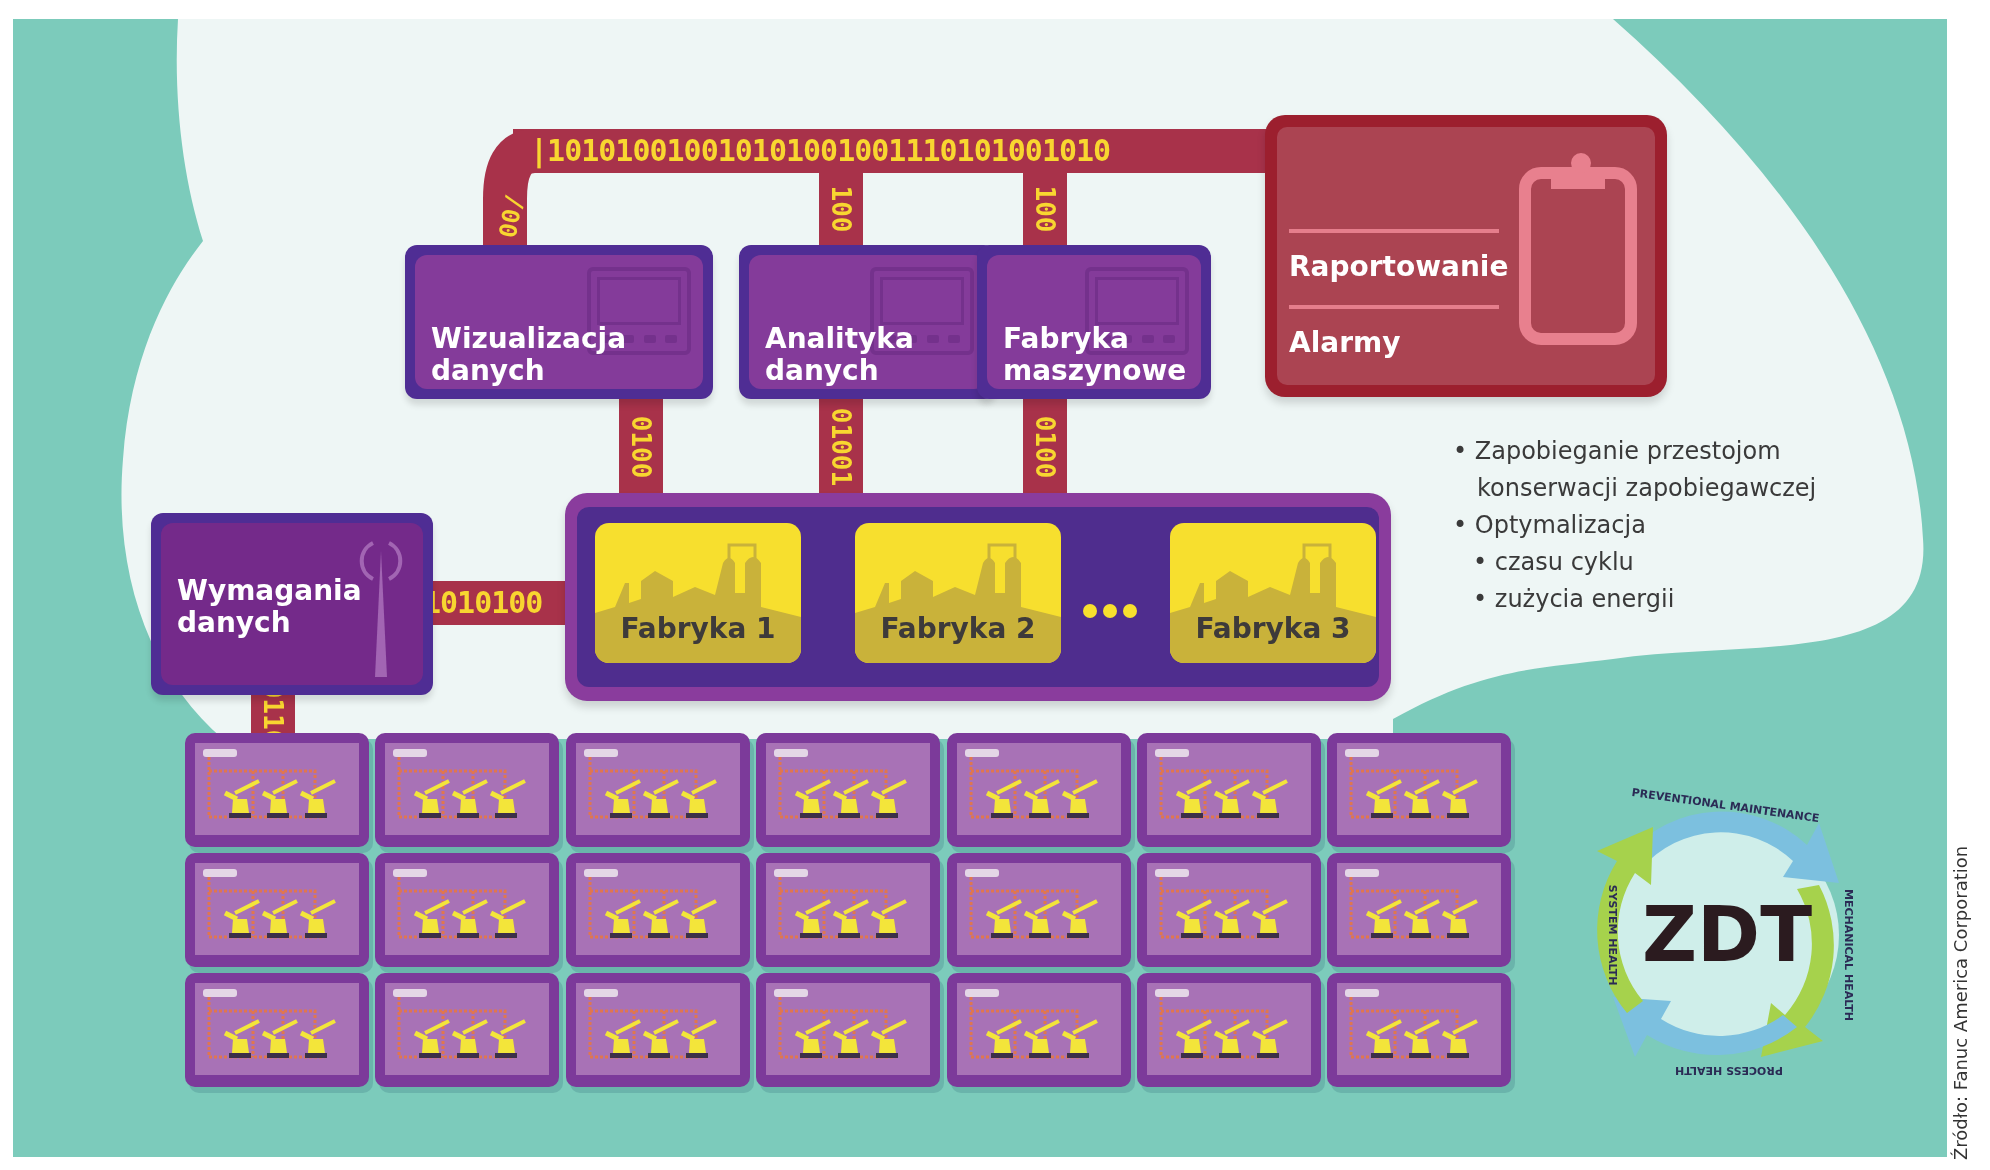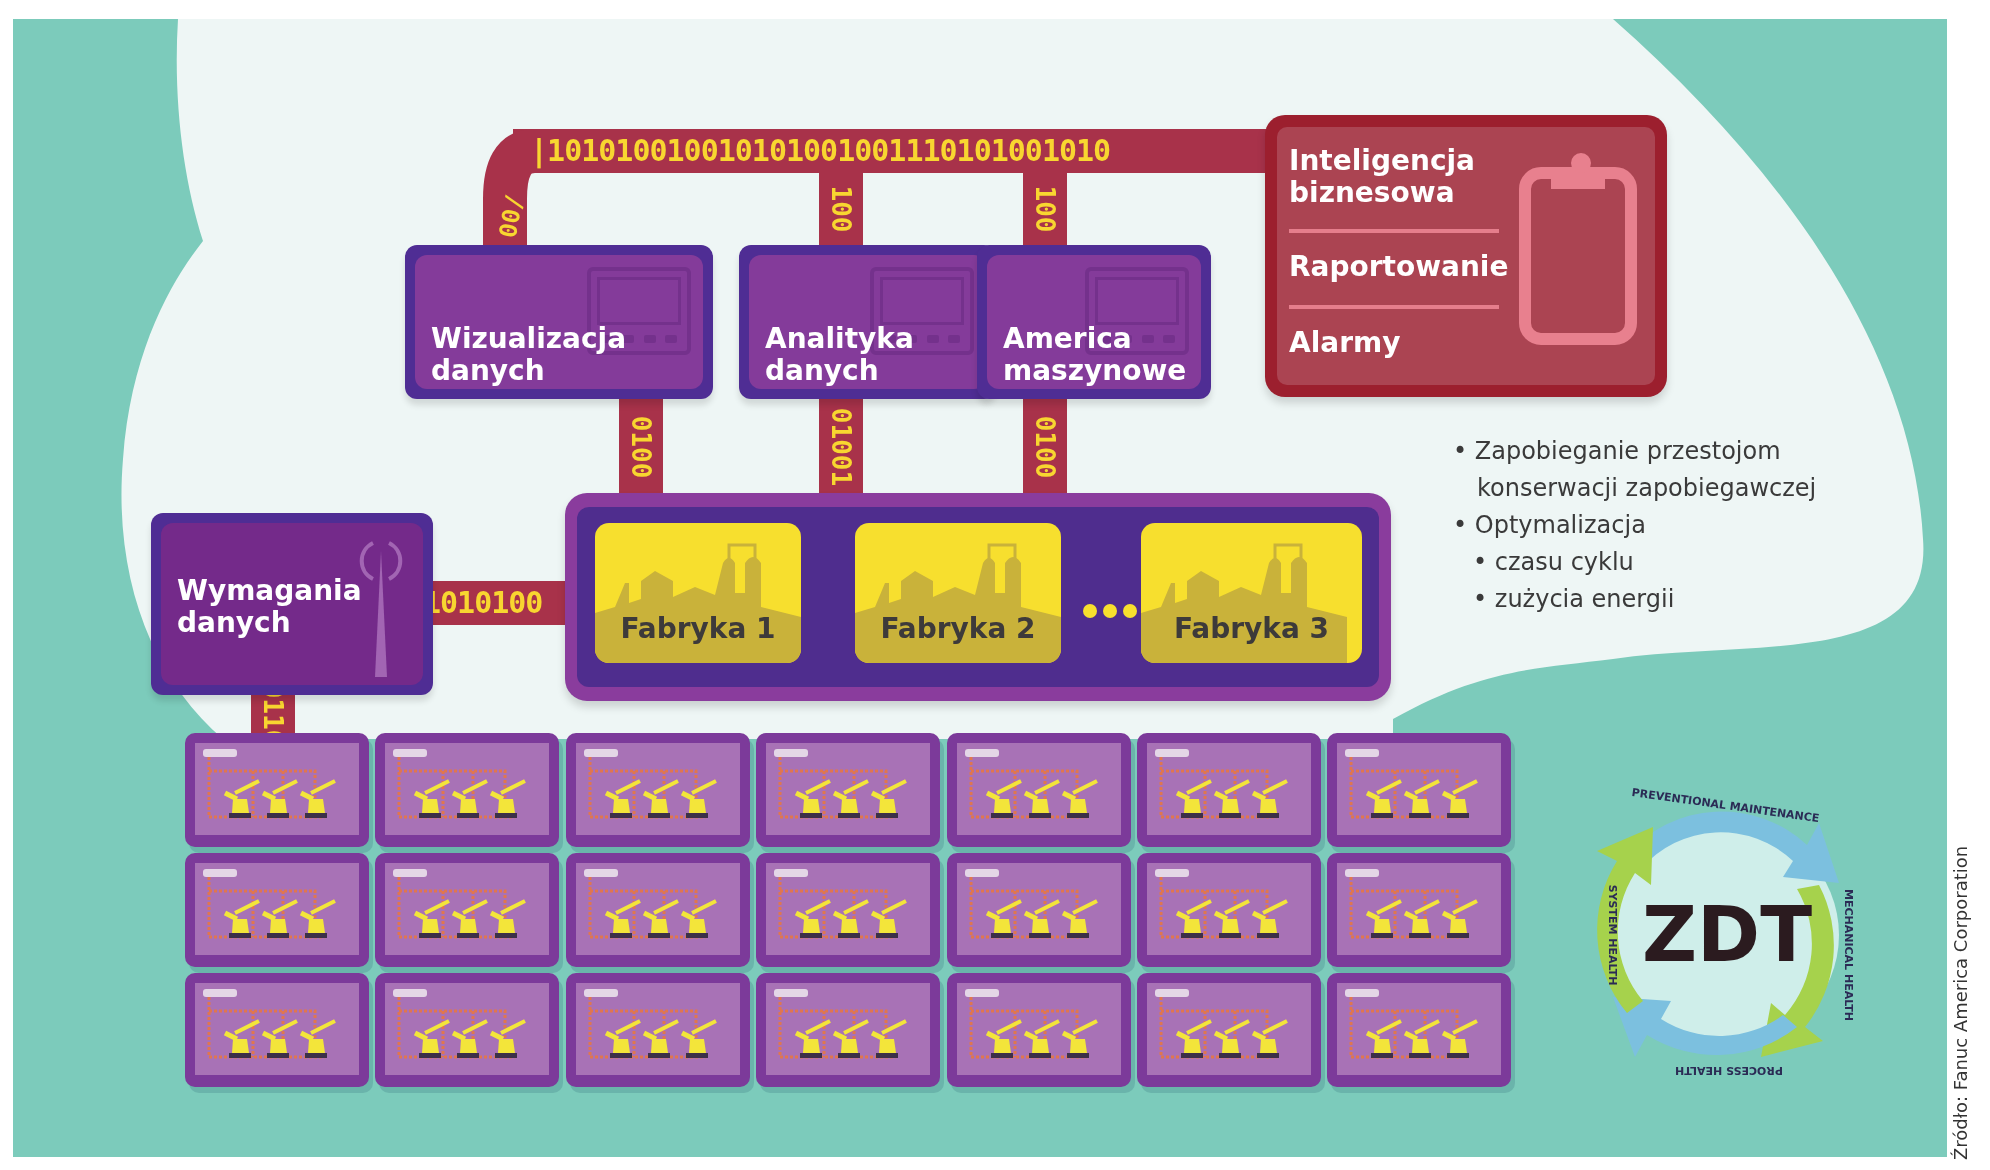--- a/index.html
+++ b/index.html
@@ -159,31 +159,27 @@
     <div class="monitor">
         <div class="screen"></div>
         <div class="btns">
           <span></span>
           <span></span>
           <span></span>
           <span></span>
         </div>
       </div>
     <div class="label" style="top:78px;">
-      <div>America</div>
+      <div>Fabryka</div>
         <div>maszynowe</div>
     </div>
   </div>
 
   <div id="bi">
     <div class="inner"></div>
-    <div class="t" style="top:30px;">
-      <div>Inteligencja</div>
-        <div>biznesowa</div>
-    </div>
     <div class="rule" style="top:114px;"></div>
     <div class="t" style="top:136px;">Raportowanie</div>
     <div class="rule" style="top:190px;"></div>
     <div class="t" style="top:212px;">Alarmy</div>
     <div class="clip">
         <div class="bar"></div>
         <div class="dot"></div>
       </div>
   </div>
 
@@ -214,21 +210,21 @@
         <path d="M0 140 L0 90 L20 84 L30 60 L34 60 L34 80 L46 76 L46 58 L60 48 L78 58 L78 74 L100 64 L120 72 L128 40 Q134 30 140 40 L140 70 L150 70 L150 40 Q158 28 166 40 L166 84 L206 94 L206 140 Z" fill="#c9b23a"></path>
         <path d="M134 38 L134 22 L160 22 L160 38" fill="none" stroke="#c9b23a" stroke-width="3"></path>
       </svg>
       <div class="flabel">Fabryka 2</div>
     </div>
     <div class="dots" style="left:518px;">
         <span></span>
         <span></span>
         <span></span>
       </div>
-    <div class="factory" style="left:576px; top:30px;padding-left:15px;">
+    <div class="factory" style="left:605px; top:30px;">
       <svg width="206" height="140">
         <path d="M0 140 L0 90 L20 84 L30 60 L34 60 L34 80 L46 76 L46 58 L60 48 L78 58 L78 74 L100 64 L120 72 L128 40 Q134 30 140 40 L140 70 L150 70 L150 40 Q158 28 166 40 L166 84 L206 94 L206 140 Z" fill="#c9b23a"></path>
         <path d="M134 38 L134 22 L160 22 L160 38" fill="none" stroke="#c9b23a" stroke-width="3"></path>
       </svg>
       <div class="flabel">Fabryka 3</div>
     </div>
   </div>
 
   <div id="bullets">
       <div class="l1"><span>• </span><span>Zapobieganie przestojom</span></div>

